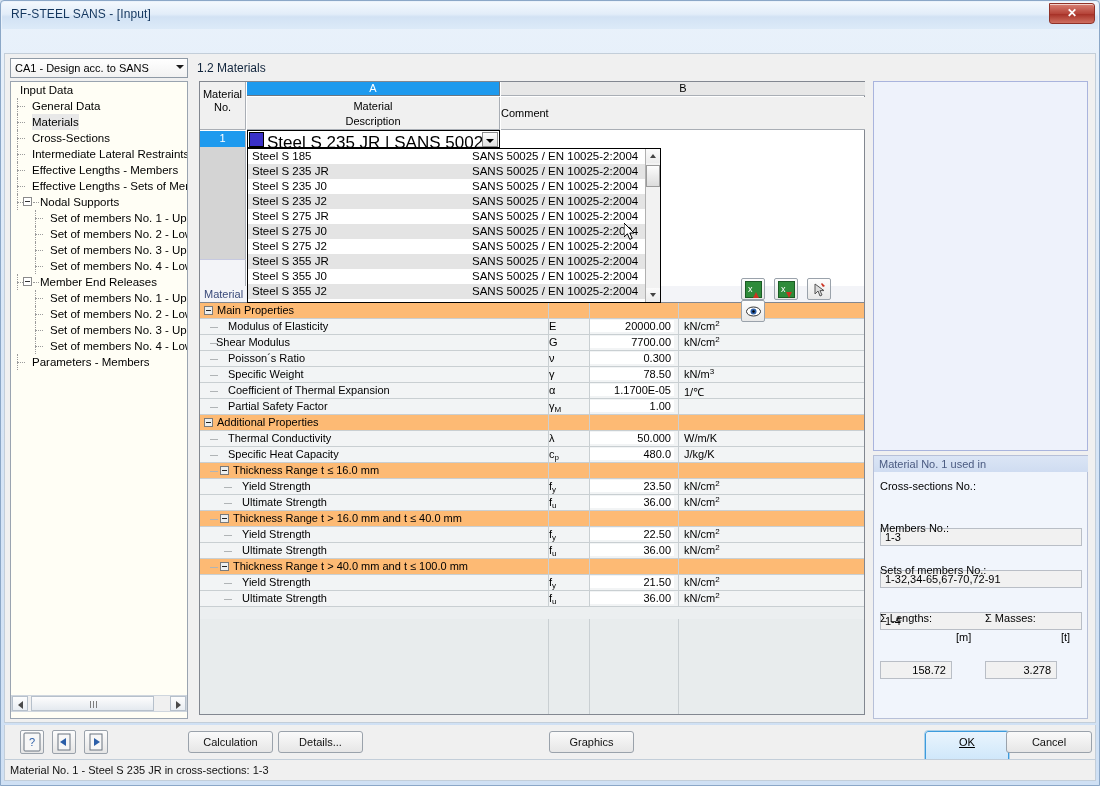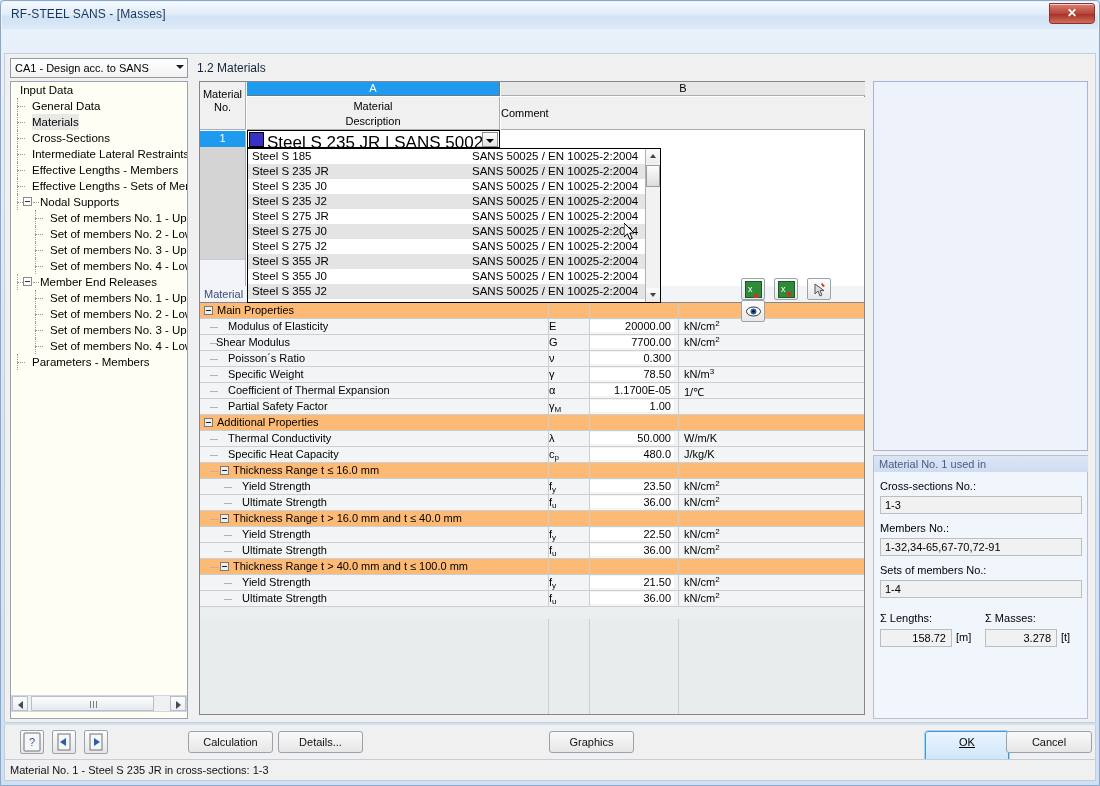--- a/index.html
+++ b/index.html
@@ -278,21 +278,21 @@
     background: #f1f5fc; border: 1px solid #b7c0d8;
   }
   #right-info .hdr {
     position: absolute; left: 0; top: 0; width: 214px; height: 16px;
     background: linear-gradient(to bottom,#dbe5f5,#cfdcf1);
     color: #4a5a80; font-size: 11px; padding: 2px 0 0 5px;
   }
   #right-info .flabel { position: absolute; font-size: 11px; }
   #right-info .fbox {
     position: absolute; background: #f1f1f1; border: 1px solid #b9bec6;
-    font-size: 11px; height: 18px; line-height: 16px; padding-left: 4px;
+    font-size: 11px; height: 18px; line-height: 16px; padding-left: 4px; margin-top: 32px;
   }
   #right-info .fbox.num { text-align: right; padding-right: 5px; padding-left: 0; }
   #right-info .unit { position: absolute; font-size: 11px; }
 
   
   #bottombar {
     position: absolute; left: 3px; top: 724px; width: 1092px; height: 34px;
     background: #f0f0f0; border-left: 1px solid #c3ced9; border-right: 1px solid #c3ced9;
   }
   .sqbtn {
@@ -317,21 +317,21 @@
     background: #f0f0f0; border: 1px solid #c3ced9;
     font-size: 11px; padding: 4px 0 0 5px; color: #111;
   }
 </style>
 </head>
 <body>
 
 <div id="window">
 
   <div id="titlebar">
-    <div id="title-text">RF-STEEL SANS - [Masses]</div>
+    <div id="title-text">RF-STEEL SANS - [Input]</div>
     <div id="close-btn">✕</div>
   </div>
 
 
   <div id="client">
 
     <div id="combo-cases">
       <span class="val">CA1 - Design acc. to SANS</span>
       <span class="arrow"></span>
     </div>

